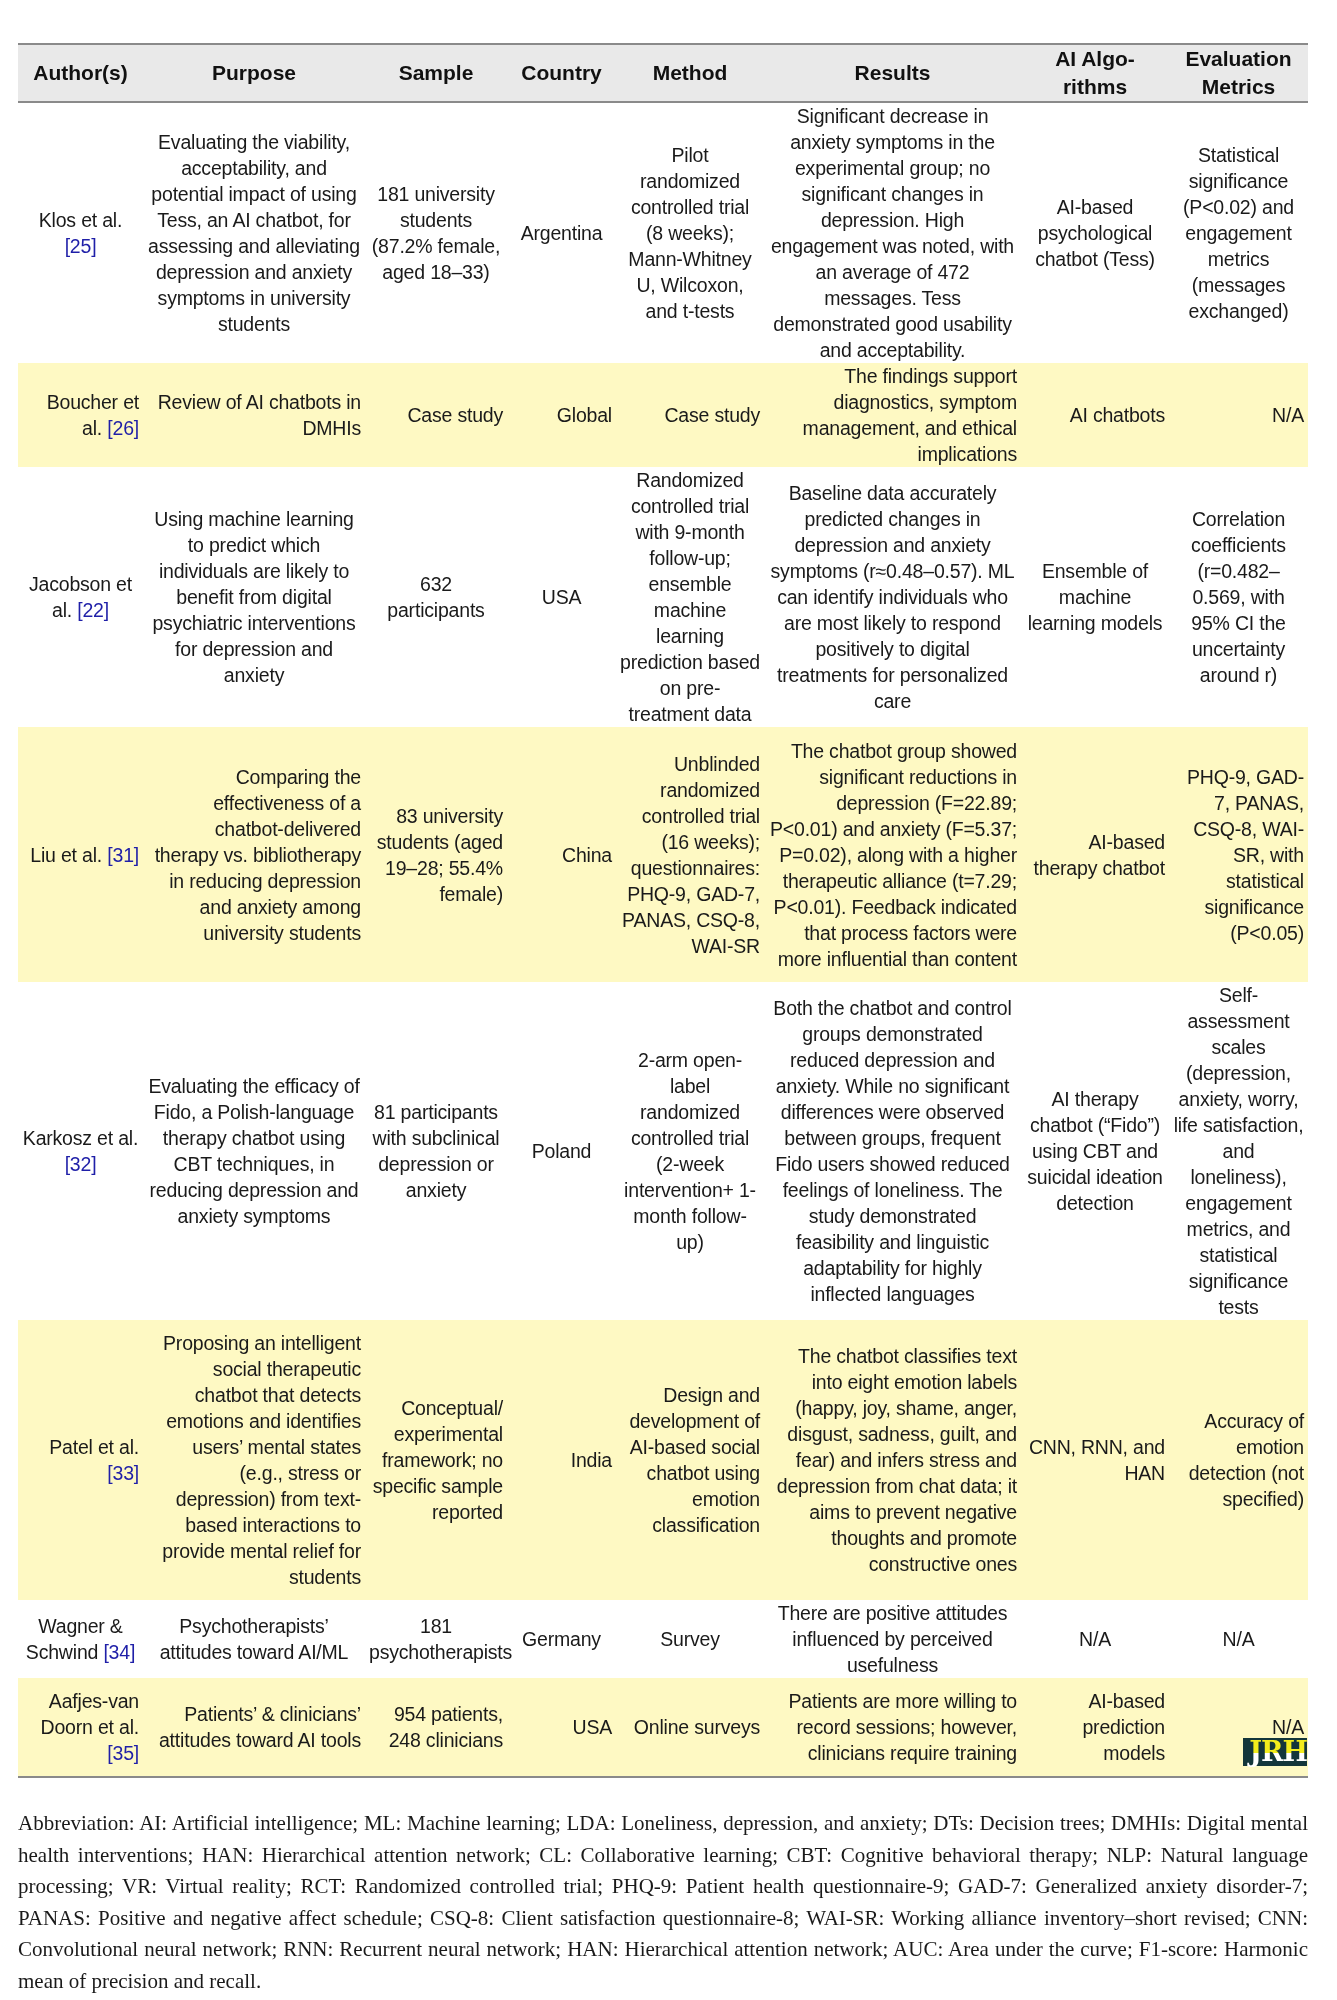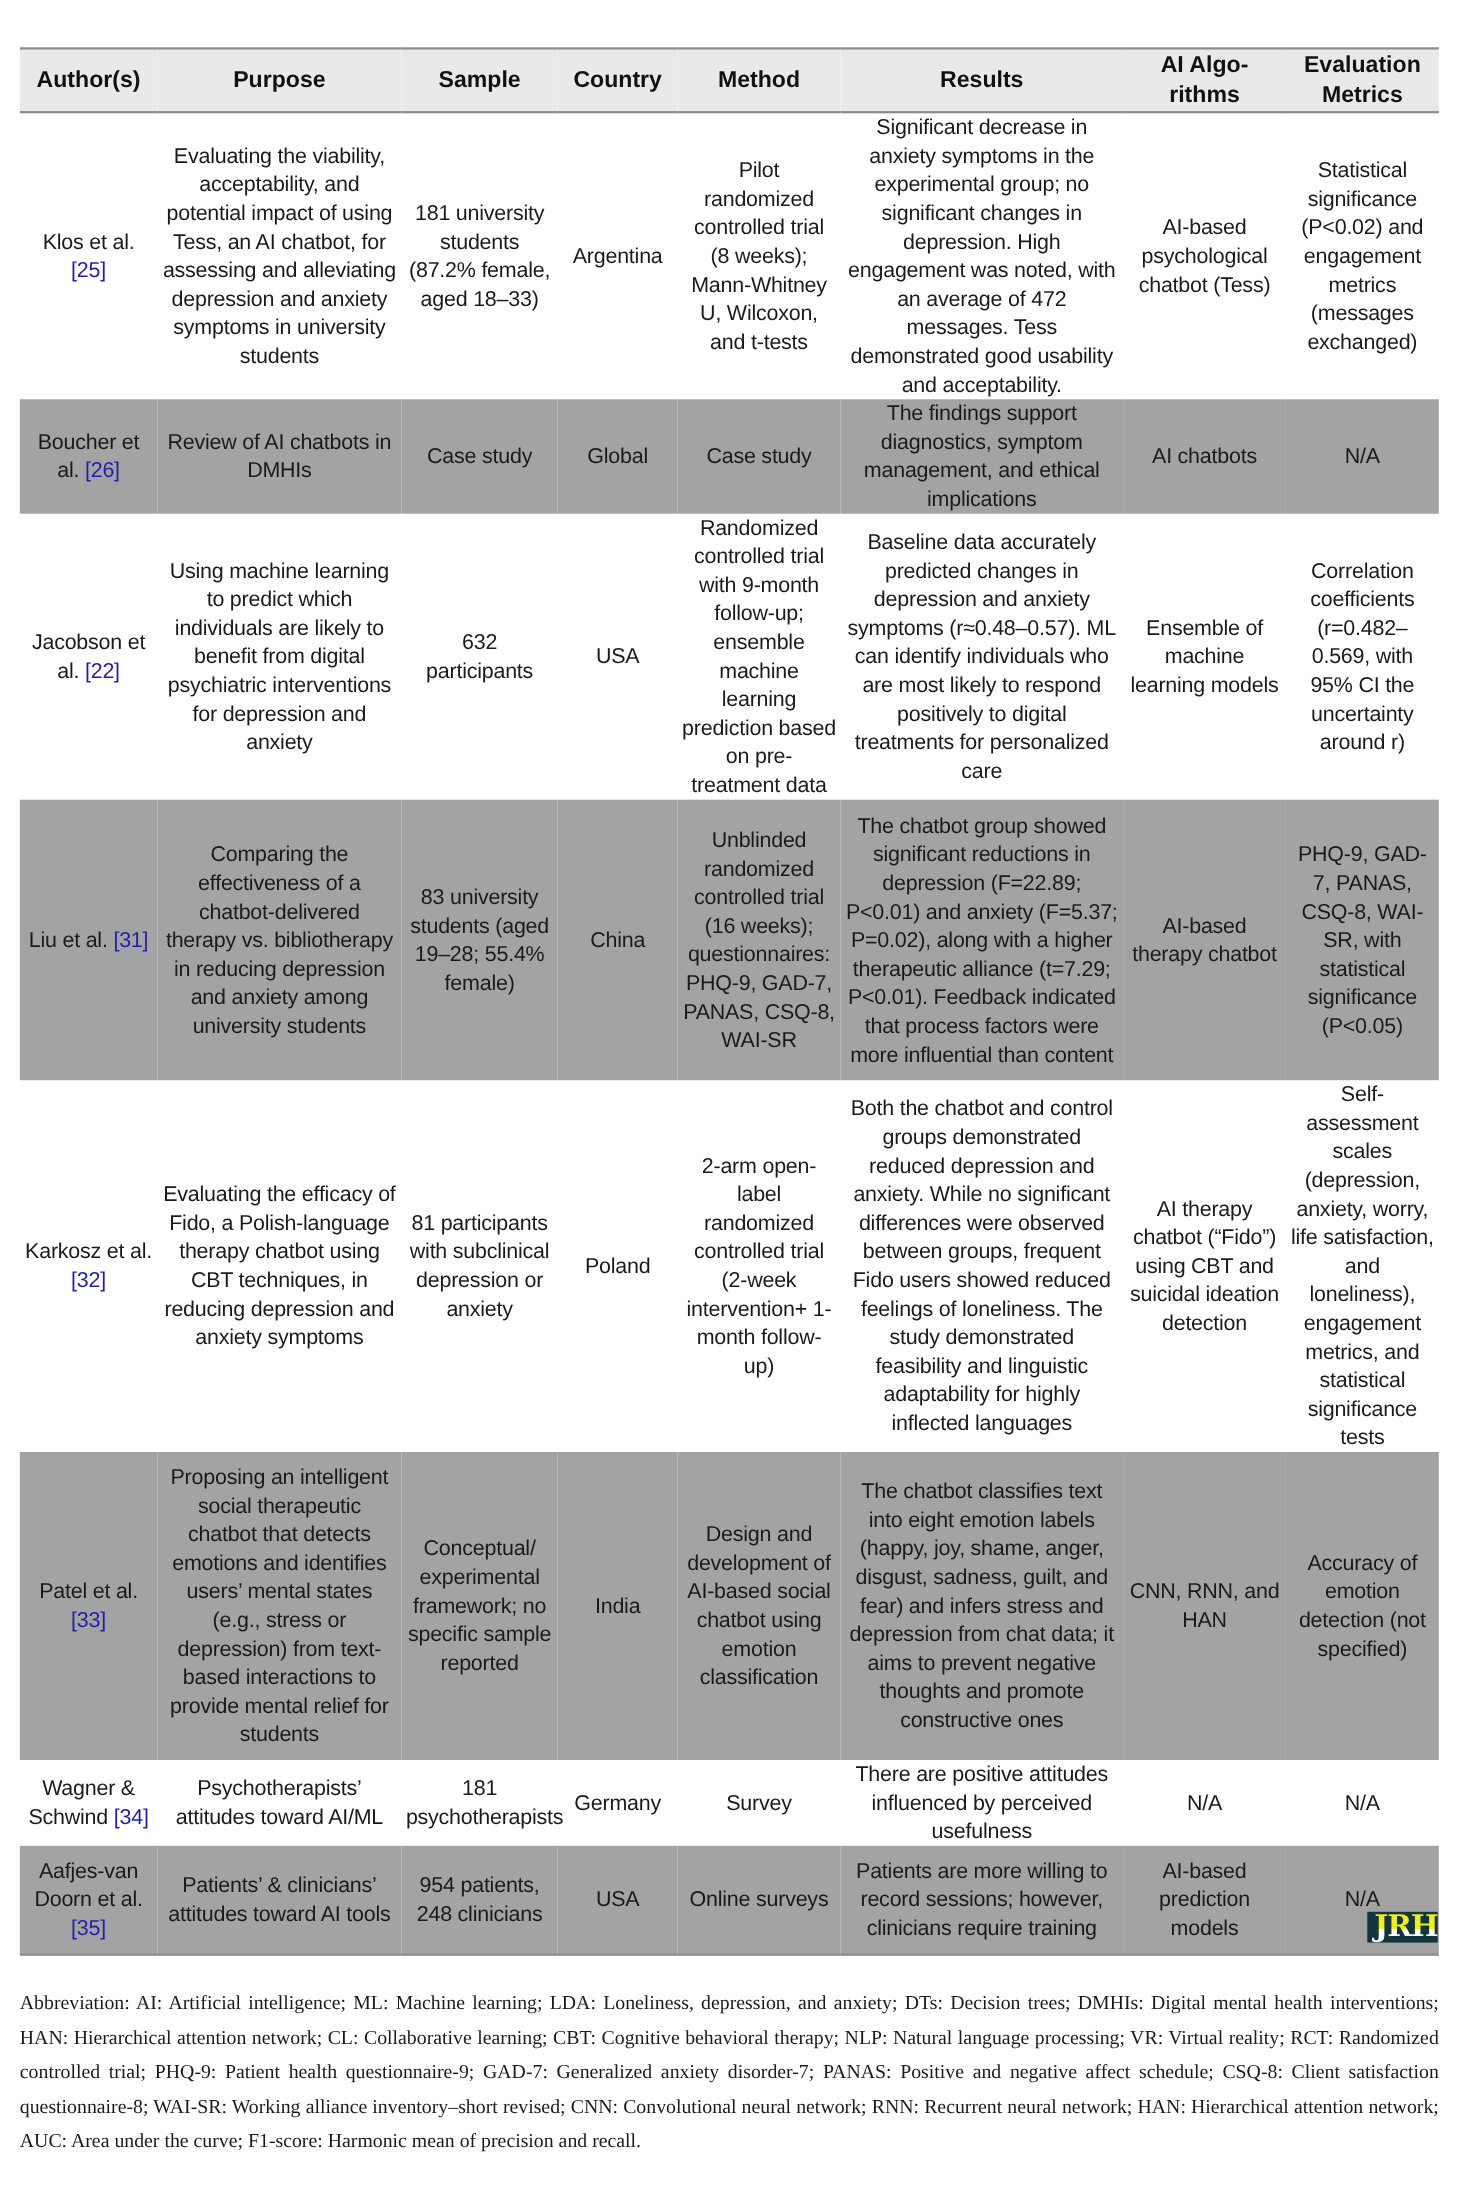--- a/index.html
+++ b/index.html
@@ -15,21 +15,21 @@
   }
   table.review th {
     background: #e9e9e9; font-weight: bold; font-size: 21px; line-height: 28px;
     height: 55px; padding: 0 4px; text-align: center; vertical-align: middle;
     border-bottom: 2px solid #8a8a8a; color: #111;
   }
   table.review td {
     text-align: center; vertical-align: middle; padding: 0 4px;
     letter-spacing: -0.2px;
   }
-  table.review tr.shade td { background: #a3a3a3; }
+  table.review tr.shade td { background: #fef9c3; text-align: right; }
   .ref { color: #1f1fa8; }
 
   col.c-author { width: 125px; }
   col.c-purpose { width: 222px; }
   col.c-sample { width: 142px; }
   col.c-country { width: 109px; }
   col.c-method { width: 148px; }
   col.c-results { width: 257px; }
   col.c-algo { width: 148px; }
   col.c-metrics { width: 139px; }
@@ -51,21 +51,21 @@
     font-family: "DejaVu Serif", "Liberation Serif", serif; font-weight: bold;
     font-size: 27px; line-height: 30px; text-align: right; letter-spacing: -1px;
     color: #f2ec1c;
     background: linear-gradient(to bottom, #f2ec1c 0 55%, #ffffff 55% 100%);
     -webkit-background-clip: text; background-clip: text; -webkit-text-fill-color: transparent;
   }
 
   .footnote {
     position: absolute; left: 18px; top: 1787px; width: 1290px;
     font-family: "Liberation Serif", "DejaVu Serif", serif;
-    font-size: 18px; line-height: 31.5px; color: #1a1a1a; text-align: justify;
+    font-size: 21px; line-height: 31.5px; color: #1a1a1a; text-align: justify;
   }
 </style>
 </head>
 <body>
 
 <div class="page">
   <table class="review">
     <colgroup>
       <col class="c-author">
         <col class="c-purpose">

